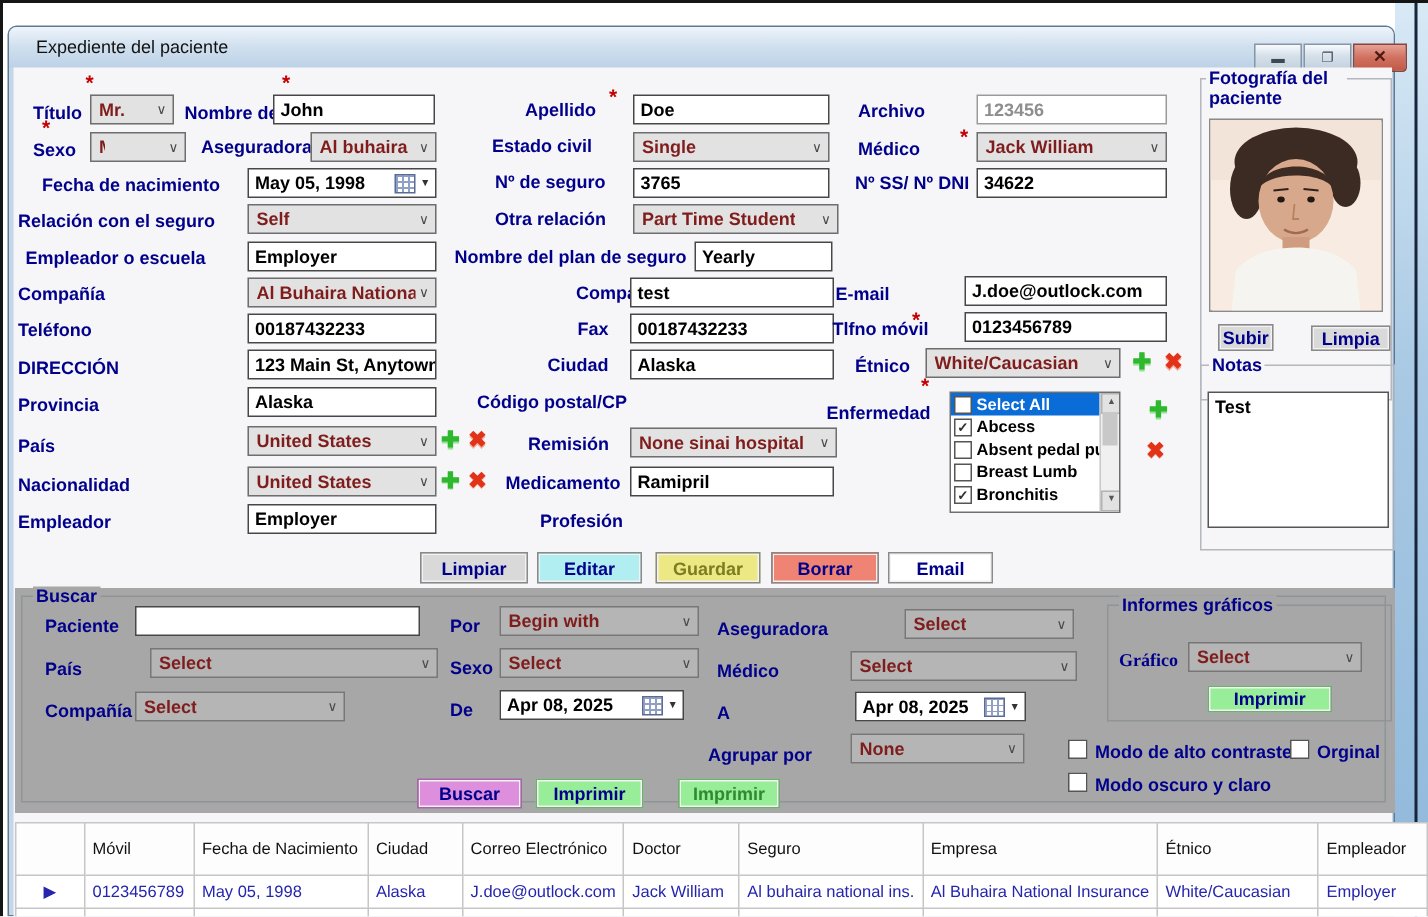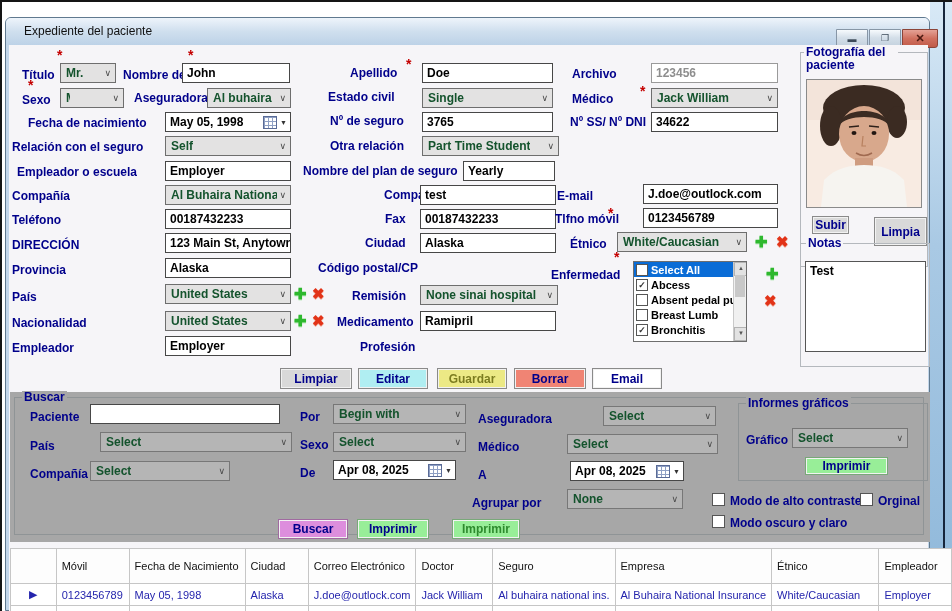--- a/index.html
+++ b/index.html
@@ -23,21 +23,21 @@
   .closebtn .glyph{color:#4d1a12;font-weight:bold;font-size:11px;}
   .client{left:9px;top:45px;width:919px;height:566px;background:#f6f5f8;}
   
   .lbl{font-size:12px;font-weight:bold;color:#00008b;white-space:nowrap;}
   .ast{font-size:14px;font-weight:bold;color:#c40000;line-height:1;}
   .tinput{height:20px;background:#fff;border:1px solid #474747;font-size:12px;font-weight:bold;color:#000;
           padding:2px 4px;white-space:nowrap;overflow:hidden;line-height:14px;}
   .muted{color:#8e8e8e;border-color:#9a9a9a;}
   .combo{height:20px;background:#e3e2e2;border:1px solid #6e6e6e;display:flex;align-items:center;
          justify-content:space-between;padding:0 4px 0 5px;}
-  .combo .cval{font-size:12px;font-weight:bold;color:#14532d;white-space:nowrap;overflow:hidden;}
+  .combo .cval{font-size:12px;font-weight:bold;color:#7f1d1d;white-space:nowrap;overflow:hidden;}
   .chev{font-size:9px;color:#484848;margin-left:2px;}
   .combo.gray{background:#b5b5b5;border-color:#777;}
   .datebox{height:20px;background:#fff;border:1px solid #474747;display:flex;align-items:center;
            justify-content:space-between;padding:0 3px 0 4px;}
   .datebox .dval{font-size:12px;font-weight:bold;color:#000;white-space:nowrap;}
   .dicons{display:flex;align-items:center;gap:3px;}
   .calicon{width:12px;height:11px;border:1px solid #5a6b96;background-color:#fff;
            background-image:repeating-linear-gradient(90deg,#8fa0c4 0 1px,transparent 1px 4px),
                             repeating-linear-gradient(180deg,#8fa0c4 0 1px,transparent 1px 4px);}
   .darr{font-size:7px;color:#333;}
@@ -287,21 +287,21 @@
       <ellipse cx="67" cy="53" rx="2.5" ry="2" fill="#221712"></ellipse>
       <path d="M42,47 L52,46" stroke="#2e211a" stroke-width="1.5" fill="none"></path>
       <path d="M62,46 L72,47" stroke="#2e211a" stroke-width="1.5" fill="none"></path>
       <path d="M56,56 L55,66 L59,66" stroke="#b8805f" stroke-width="1.2" fill="none"></path>
       <path d="M49,73 C54,76 60,76 65,73" stroke="#a06a50" stroke-width="1.5" fill="none"></path>
       <rect x="48" y="78" width="18" height="12" fill="#cf9c80"></rect>
       <path d="M14,127 L17,100 C28,88 44,85 57,85 C71,85 86,88 97,100 L100,127 Z" fill="#f6f4f0"></path>
     </svg>
   </div>
   <div class="abs btn btn-gray" style="left:812px;top:216px;width:37px;height:18px;">Subir</div>
-  <div class="abs btn btn-gray" style="left:874px;top:217px;width:53px;height:29px;">Limpia</div>
+  <div class="abs btn btn-gray" style="left:874px;top:217px;width:53px;height:17px;">Limpia</div>
 
   <div class="abs grp" style="left:800px;top:243px;width:130px;height:124px;"></div>
   <div class="abs grplbl" style="left:806px;top:237px;">Notas</div>
   <div class="abs notesbox" style="left:805px;top:261px;width:121px;height:91px;">Test</div>
 
   <div class="abs graypanel"></div>
   <div class="abs grp dk" style="left:14px;top:397px;width:910px;height:138px;"></div>
   <div class="abs grplbl dk" style="left:22px;top:391px;">Buscar</div>
 
   <div class="abs lbl" style="left:30px;top:410px;">Paciente</div>
@@ -356,21 +356,21 @@
     </div>
 
   <div class="abs lbl" style="left:472px;top:496px;">Agrupar por</div>
   <div class="abs combo gray" style="left:567px;top:489px;width:116px;">
       <span class="cval">None</span>
       <span class="chev">∨</span>
     </div>
 
   <div class="abs grp dk" style="left:738px;top:403px;width:190px;height:78px;"></div>
   <div class="abs grplbl dk" style="left:746px;top:397px;">Informes gráficos</div>
-  <div class="abs lbl" style="left:746px;top:433px;">Gráfico</div>
+  <div class="abs lbl" style="left:746px;top:433px;font-family:Liberation Serif, serif;">Gráfico</div>
   <div class="abs combo gray" style="left:792px;top:428px;width:116px;">
       <span class="cval">Select</span>
       <span class="chev">∨</span>
     </div>
   <div class="abs btn btn-green" style="left:805px;top:457px;width:83px;height:18px;">Imprimir</div>
 
   <span class="abs cbox" style="left:712px;top:493px;"></span>
   <div class="abs lbl" style="left:730px;top:494px;">Modo de alto contraste</div>
   <span class="abs cbox" style="left:860px;top:493px;"></span>
   <div class="abs lbl" style="left:878px;top:494px;">Orginal</div>

